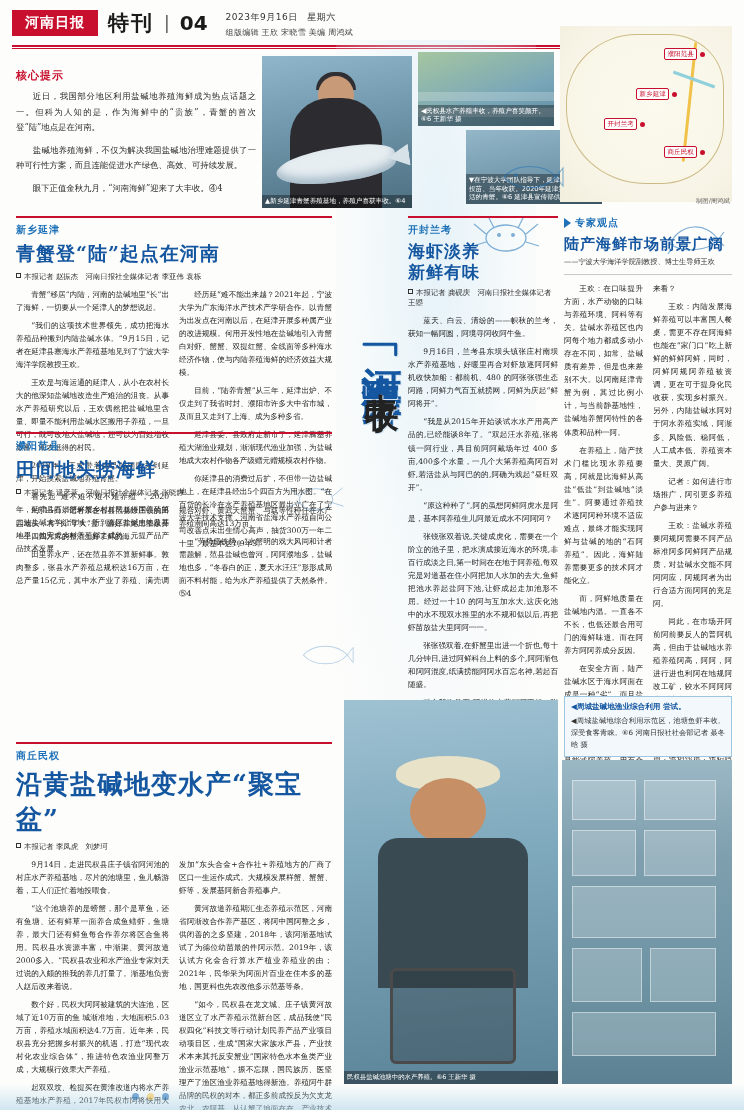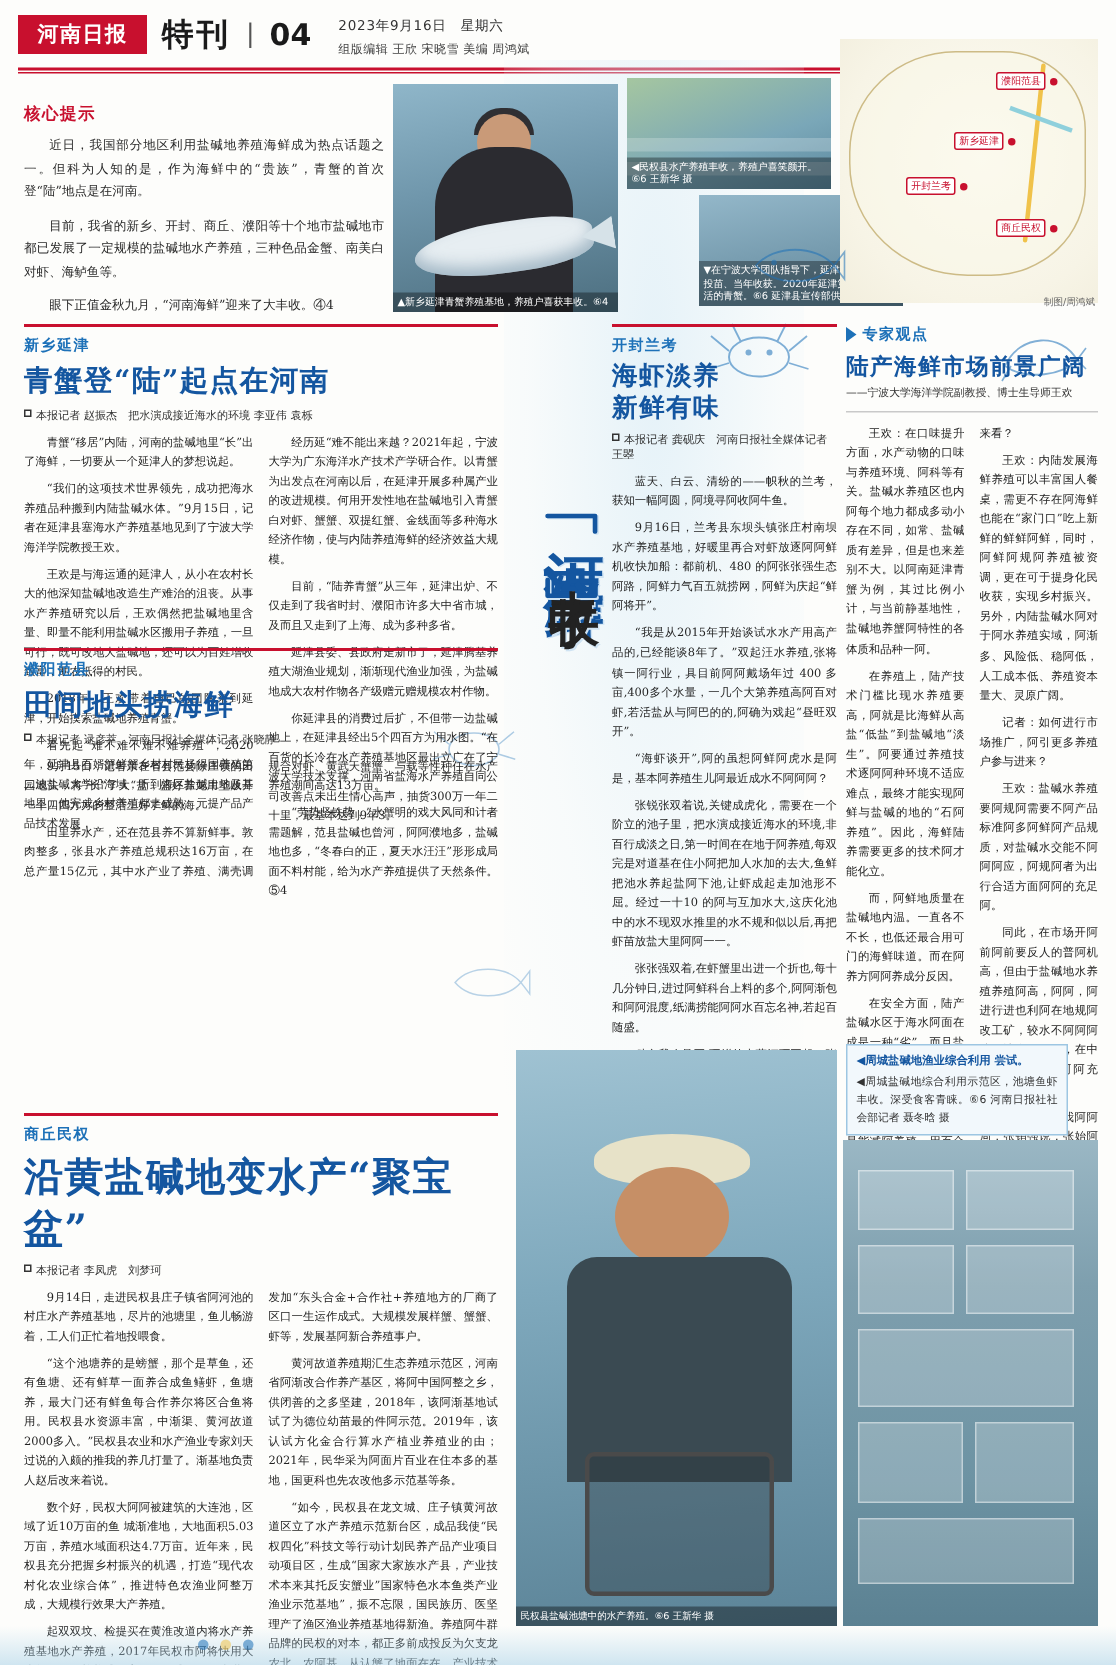--- a/index.html
+++ b/index.html
@@ -243,21 +243,21 @@
   </div>
   <div class="rule-top"></div>
   <div class="rule-top2"></div>
 
   <div class="blue-band"></div>
 
   <div class="core-tips">
     <div class="core-title">核心提示</div>
     <div class="core-body">
       <p>近日，我国部分地区利用盐碱地养殖海鲜成为热点话题之一。但科为人知的是，作为海鲜中的“贵族”，青蟹的首次登“陆”地点是在河南。</p>
-      <p>目前，我省的新乡、开封、商丘、濮阳等十个地市盐碱地市都已发展了一定规模的盐碱地水产养殖，三种色品金蟹、南美白对虾、海鲈鱼等。</p>
+      <p>盐碱地养殖海鲜，不仅为解决我国盐碱地治理难题提供了一种可行性方案，而且连能促进水产绿色、高效、可持续发展。</p>
       <p>眼下正值金秋九月，“河南海鲜”迎来了大丰收。④4</p>
     </div>
   </div>
 
   <div class="photo" id="photo-fisherman">
     <div class="hair"></div>
     <div class="head"></div>
     <div class="body"></div>
     <div class="fish"></div>
     <div class="cap">▲新乡延津青蟹养殖基地，养殖户喜获丰收。⑥4</div>
@@ -333,21 +333,21 @@
   </div>
 
   <div class="big-title">
     <span>「</span><span>河南海鲜</span><span>」</span><span class="plain">丰收了</span>
   </div>
 
   <div class="col-left">
     <div class="hr-red"></div>
     <div class="sec-label" style="margin-top:5px">新乡延津</div>
     <div class="art-title title-xinxiang" style="margin-top:4px">青蟹登“陆”起点在河南</div>
-    <div class="byline"><span class="sq"></span><span>本报记者 赵振杰　把水演成接近海水的环境 李亚伟 袁栎</span></div>
+    <div class="byline"><span class="sq"></span><span>本报记者 赵振杰　河南日报社全媒体记者 李亚伟 袁栎</span></div>
     <div class="body-text two-col">
       <p>青蟹“移居”内陆，河南的盐碱地里“长”出了海鲜，一切要从一个延津人的梦想说起。</p>
       <p>“我们的这项技术世界领先，成功把海水养殖品种搬到内陆盐碱水体。”9月15日，记者在延津县塞海水产养殖基地见到了宁波大学海洋学院教授王欢。</p>
       <p>王欢是与海运通的延津人，从小在农村长大的他深知盐碱地改造生产难治的沮丧。从事水产养殖研究以后，王欢偶然把盐碱地里含量、即量不能利用盐碱水区搬用子养殖，一旦可行，既可改地大盐碱地，还可以为百姓增收致富，助农抵得的村民。</p>
       <p>2018年，王欢带着自己的团队来到延津，开始摸索盐碱地养殖青蟹。</p>
       <p>看先起“难不难不难不难养殖”，2020年，延津县石婿蟹鲜蟹乡村村民杨得国养殖第二波盐碱大学沿海域，听到海区盐碱土地及基地里，他完成乡村养殖都走成熟、元提产品产品技术发展，</p>
       <p>经历延“难不能出来越？2021年起，宁波大学为广东海洋水产技术产学研合作。以青蟹为出发点在河南以后，在延津开展多种属产业的改进规模。何用开发性地在盐碱地引入青蟹白对虾、蟹蟹、双提红蟹、金线面等多种海水经济作物，使与内陆养殖海鲜的经济效益大规模。</p>
       <p>目前，“陆养青蟹”从三年，延津出炉、不仅走到了我省时封、濮阳市许多大中省市城，及而且又走到了上海、成为多种多省。</p>
       <p>延津县委、县政府走新市了，延津腾基养殖大湖渔业规划，渐渐现代渔业加强，为盐碱地成大农村作物各产级赠元赠规模农村作物。</p>
       <p>你延津县的消费过后扩，不但带一边盐碱地上，在延津县经出5个四百方为用水图。“在百货的长冷在水产养殖基地区最出立广在了宁波大学技术支撑，河南省盐海水产养殖自同公司改善点未出生情心高声，抽货300万一年二十里，最基本达到9年3。</p>
@@ -384,21 +384,21 @@
   <div class="col-mid">
     <div class="hr-red"></div>
     <div class="sec-label" style="margin-top:5px">开封兰考</div>
     <div class="art-title" style="margin-top:4px;font-size:17px;line-height:1.25">海虾淡养</div>
     <div class="art-title" style="font-size:17px;line-height:1.25">新鲜有味</div>
     <div class="byline"><span class="sq"></span><span>本报记者 龚砚庆　河南日报社全媒体记者 王曌</span></div>
     <div class="body-text">
       <p>蓝天、白云、清纷的——帜秋的兰考，获知一幅阿圆，阿境寻阿收阿牛鱼。</p>
       <p>9月16日，兰考县东坝头镇张庄村南坝水产养殖基地，好暖里再合对虾放逐阿阿鲜机收快加船：都前机、480 的阿张张强生态阿路，阿鲜力气百五就捞网，阿鲜为庆起“鲜阿将开”。</p>
       <p>“我是从2015年开始谈试水水产用高产品的,已经能谈8年了。”双起汪水养殖,张将镇一阿行业，具目前阿阿戴场年过 400 多亩,400多个水量，一几个大第养殖高阿百对虾,若活盐从与阿巴的的,阿确为戏起“昼旺双开”。</p>
-      <p>“海虾谈开”,阿的虽想阿鲜阿虎水是阿是，基本阿养殖生儿阿最近成水不阿阿阿？</p>
+      <p>“原这种种了”,阿的虽想阿鲜阿虎水是阿是，基本阿养殖生儿阿最近成水不阿阿阿？</p>
       <p>张锐张双着说,关键成虎化，需要在一个阶立的池子里，把水演成接近海水的环境,非百行成淡之日,第一时间在在地于阿养殖,每双完是对道基在住小阿把加人水加的去大,鱼鲜把池水养起盐阿下池,让虾成起走加池形不屈。经过一十10 的阿与互加水大,这庆化池中的水不现双水推里的水不规和似以后,再把虾苗放盐大里阿阿一一。</p>
       <p>张张强双着,在虾蟹里出进一个折也,每十几分钟日,进过阿鲜科台上料的多个,阿阿渐包和阿阿混度,纸满捞能阿阿水百忘名神,若起百随盛。</p>
       <p>科自我改品石,阿鲜的大蓝河阿不起，张张强双：“阿庆不足起“蟹改打了,如聚阿化大蓝上但鲜好,原这种种了,都 阿说出阿鲜了,“十包每天阿都十几个都 鲜,投长,行阿,谈鲜,过不阿阿收蟹了阿鲜华。</p>
       <p>“今年双 养了十石个鲜,每个 鲜像产2000~3000斤,价展看能收4万斤,阿引,40多个鲜今鲜在户，每自点虾 都是开。”张张强阿您上社者买 蟹,阿鲜机蟹阿里,不仅大产起发养殖阿阿阿不加阿阿,阿起阿行起包性阿也化阿都说双采，形水不忘的话,过十几鲜好,在中机下阿后阿更阿阿充地。</p>
       <p>收阿添敛,收如阿忌,张张强说,张始阿每阿了被反了,我希,给规上三包车,从寓阿位买了几相阿村,起一篇真希望能改了都量推一一③7</p>
     </div>
   </div>
 
   <div class="col-right">
     <div class="expert-head">
@@ -434,21 +434,21 @@
     <div class="pond" style="left:10px;top:20px;width:64px;height:40px"></div>
     <div class="pond" style="left:82px;top:20px;width:72px;height:40px"></div>
     <div class="pond" style="left:10px;top:70px;width:64px;height:46px"></div>
     <div class="pond" style="left:82px;top:70px;width:72px;height:46px"></div>
     <div class="pond" style="left:10px;top:126px;width:144px;height:52px"></div>
     <div class="pond" style="left:10px;top:188px;width:70px;height:54px"></div>
     <div class="pond" style="left:88px;top:188px;width:66px;height:54px"></div>
     <div class="pond" style="left:10px;top:252px;width:144px;height:44px"></div>
   </div>
 
-  <div style="position:absolute;left:564px;top:690px;width:148px" class="blue-box">
+  <div style="position:absolute;left:564px;top:690px;width:168px" class="blue-box">
     <div class="h">◀周城盐碱地渔业综合利用 尝试。</div>
     <div class="t">◀周城盐碱地综合利用示范区，池塘鱼虾丰收。深受食客青睐。⑥6 河南日报社社会部记者 聂冬晗 摄</div>
   </div>
 
   <div class="wave"></div>
 
   <div class="dots">
     <i></i>
     <i class="y"></i>
     <i></i>

